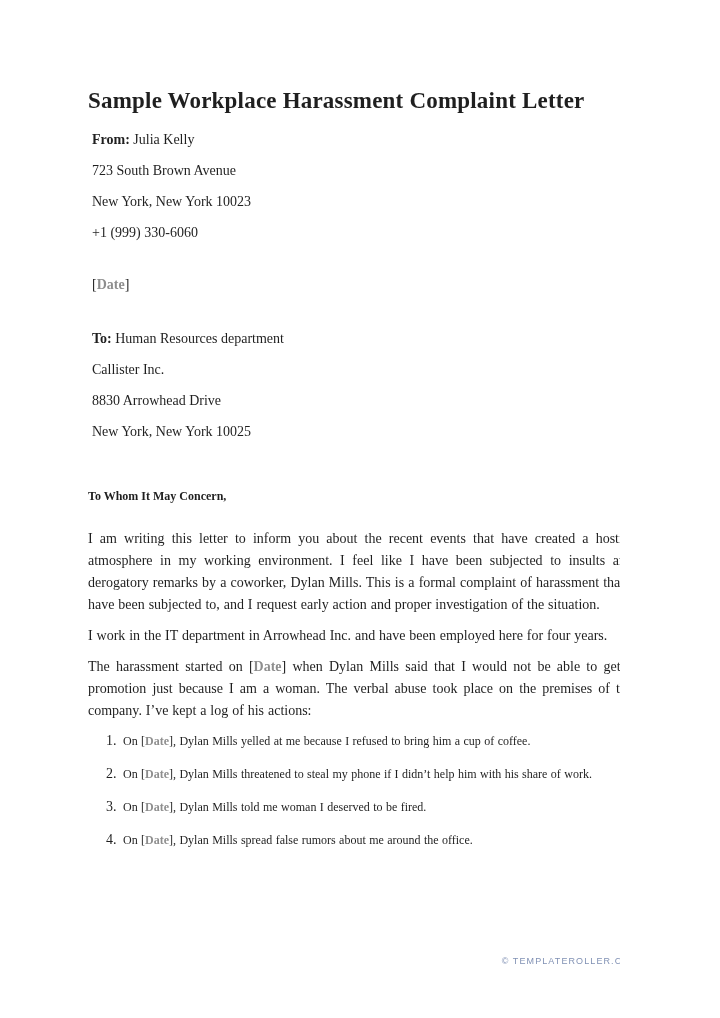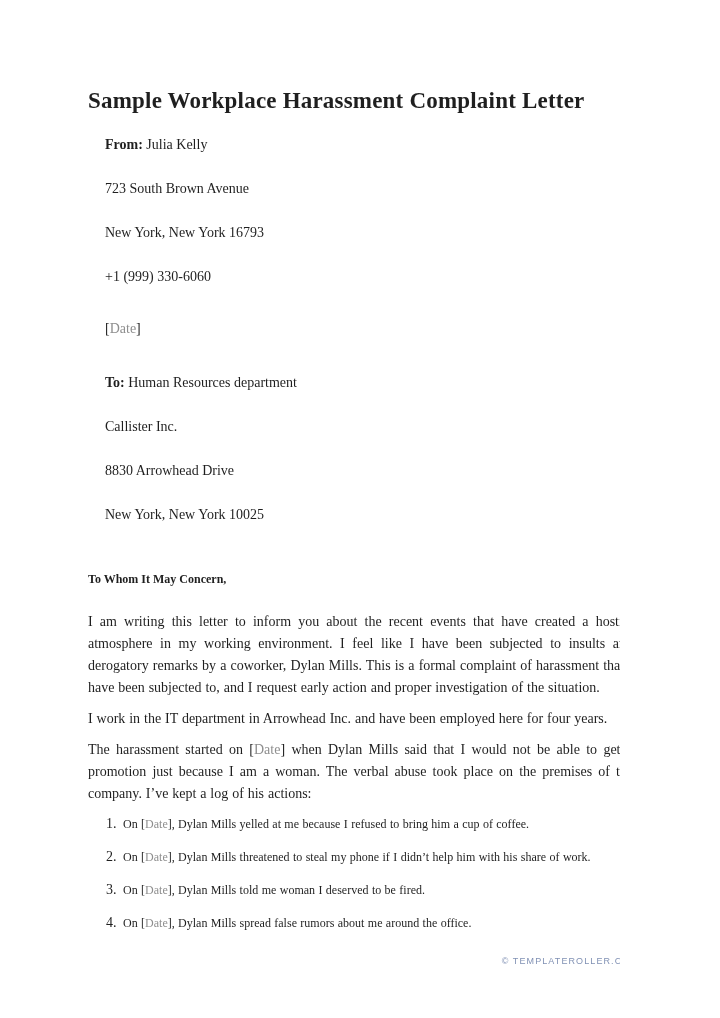--- a/index.html
+++ b/index.html
@@ -16,28 +16,28 @@
 
   h1.title {
     margin: 87px 0 0 0;
     font-size: 23px;
     line-height: 27px;
     font-weight: 700;
     letter-spacing: 0.2px;
     white-space: nowrap;
   }
 
-  .line { margin: 17px; font-size: 14px; line-height: 27px; }
+  .line { margin: 4px; font-size: 14px; line-height: 27px; }
   .b { font-weight: 700; }
 
   .sender { margin-top: 12px; }
   .date-line { margin-top: 25px; }
   .recipient { margin-top: 27px; }
 
-  .ph { color: #8e8e8e; }
+  .ph { color: #8e8e8e; font-weight: bold; }
 
   .salutation {
     margin: 40px 0 0 0;
     font-size: 12px;
     line-height: 22px;
     font-weight: 700;
   }
 
   .para {
     margin: 9px 0 0 0;
@@ -75,21 +75,21 @@
 <body>
 
 <div class="page">
   <div class="content">
 
     <h1 class="title">Sample Workplace Harassment Complaint Letter</h1>
 
     <div class="sender">
       <p class="line"><span class="b">From:</span> <span>Julia Kelly</span></p>
       <p class="line">723 South Brown Avenue</p>
-      <p class="line">New York, New York 16793</p>
+      <p class="line">New York, New York 10023</p>
       <p class="line">+1 (999) 330-6060</p>
     </div>
 
     <p class="line date-line"><span>[</span><span class="ph">Date</span><span>]</span></p>
 
     <div class="recipient">
       <p class="line"><span class="b">To:</span> <span>Human Resources department</span></p>
       <p class="line">Callister Inc.</p>
       <p class="line">8830 Arrowhead Drive</p>
       <p class="line">New York, New York 10025</p>

